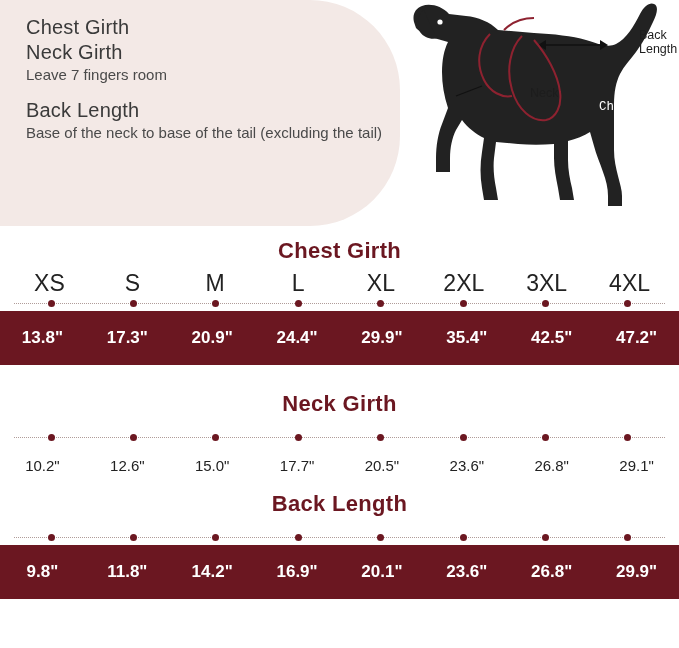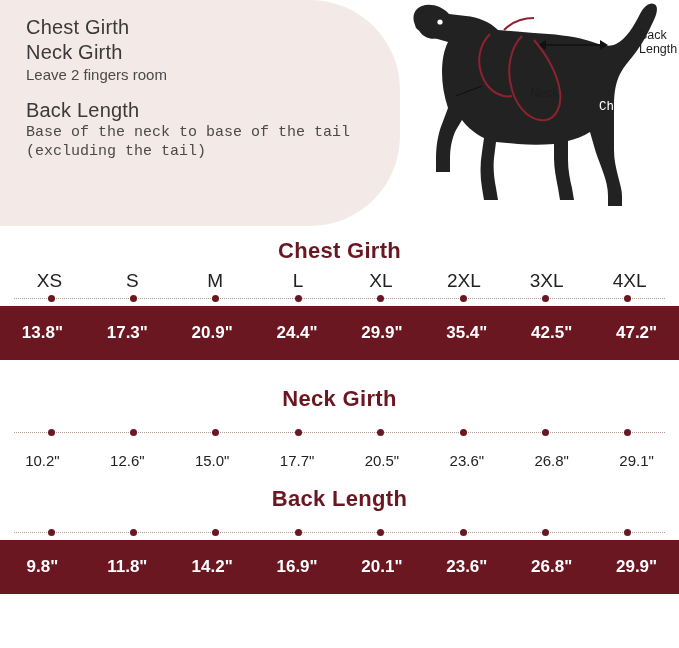--- a/index.html
+++ b/index.html
@@ -43,21 +43,21 @@
     color: #3a3a3a;
     margin: 0 0 2px 0;
     letter-spacing: .2px;
   }
   .legend-sub {
     font-size: 15px;
     color: #4a4a4a;
     margin: 0 0 14px 0;
     line-height: 1.25;
   }
-  .legend-sub.last { margin-bottom: 0; font-family: Liberation Mono, monospace; }
+  .legend-sub.last { margin-bottom: 0; }
 
   
   .dog-wrap {
     position: absolute;
     right: 0;
     top: 0;
     width: 285px;
     height: 232px;
   }
   .dog-label {
@@ -78,21 +78,21 @@
     padding: 6px 0 4px 0;
     letter-spacing: .3px;
   }
   .size-labels {
     display: flex;
     padding: 2px 8px 0 8px;
   }
   .size-labels span {
     flex: 1;
     text-align: center;
-    font-size: 19px;
+    font-size: 23px;
     color: #222;
   }
   .dotline {
     position: relative;
     height: 14px;
     margin: 0 10px;
   }
   .dotline .rule {
     position: absolute;
     left: 4px; right: 4px;
@@ -150,21 +150,21 @@
 </head>
 <body>
 
 <div class="top-panel">
   <div class="legend-bg"></div>
 
   <div class="legend">
     <p class="legend-title">Chest Girth</p>
 
     <p class="legend-title">Neck Girth</p>
-    <p class="legend-sub">Leave 2 fingers room</p>
+    <p class="legend-sub">Leave 7 fingers room</p>
 
     <p class="legend-title">Back Length</p>
     <p class="legend-sub last">Base of the neck to base of the tail (excluding the tail)</p>
   </div>
 
   <div class="dog-wrap">
     <svg width="285" height="232" viewBox="0 0 285 232" xmlns="http://www.w3.org/2000/svg">
 
       <path fill="#222222" d="
         M20,22

